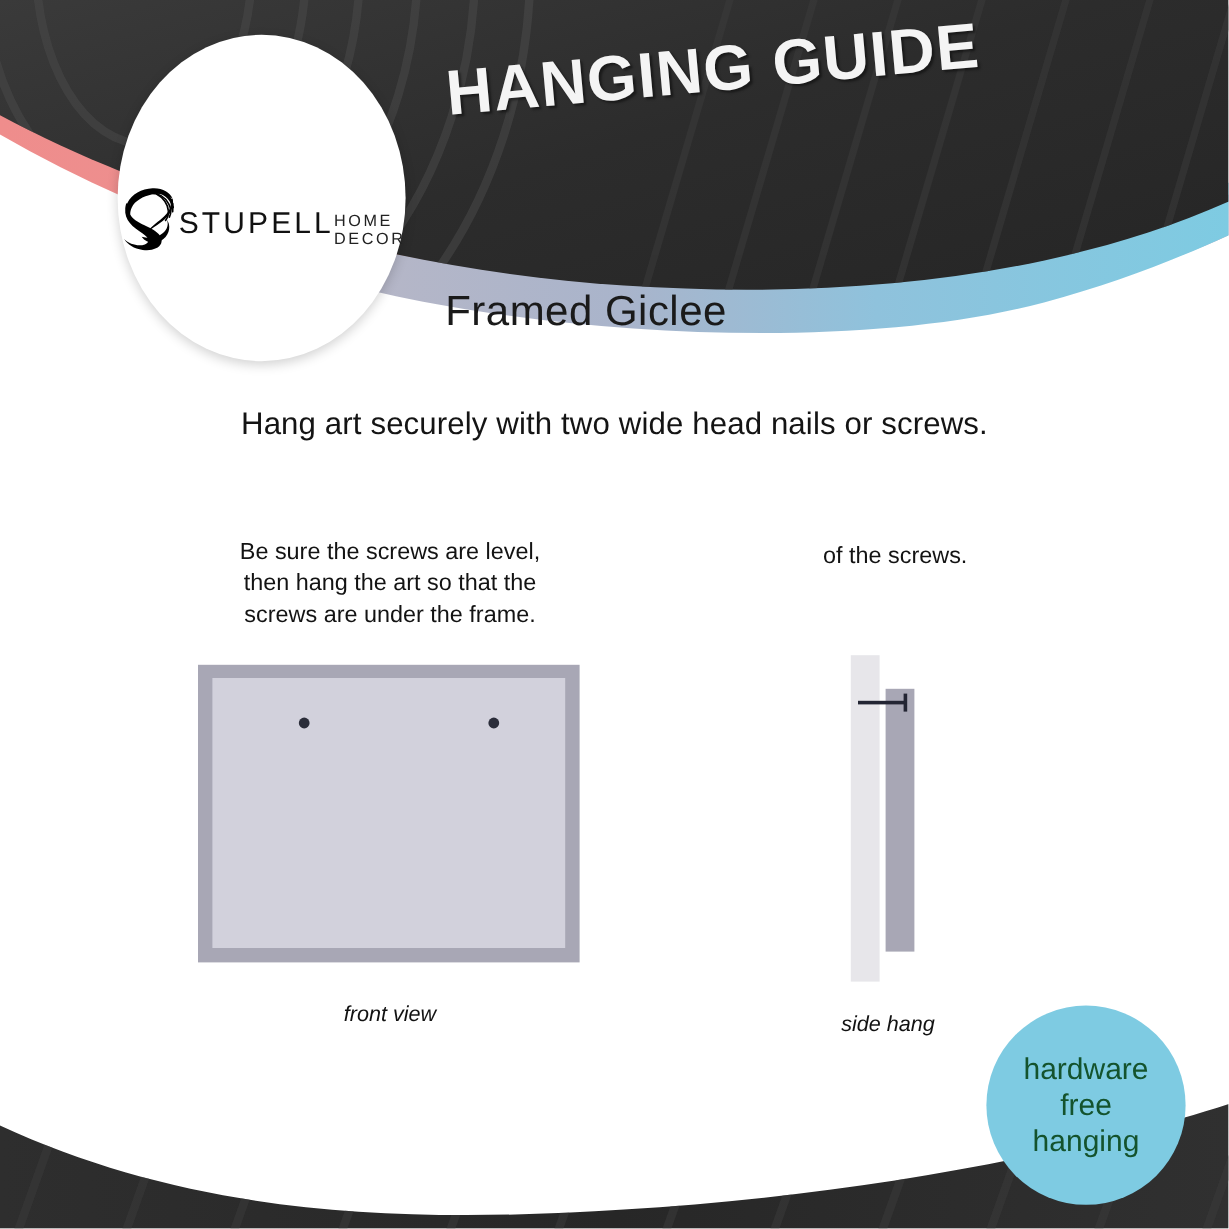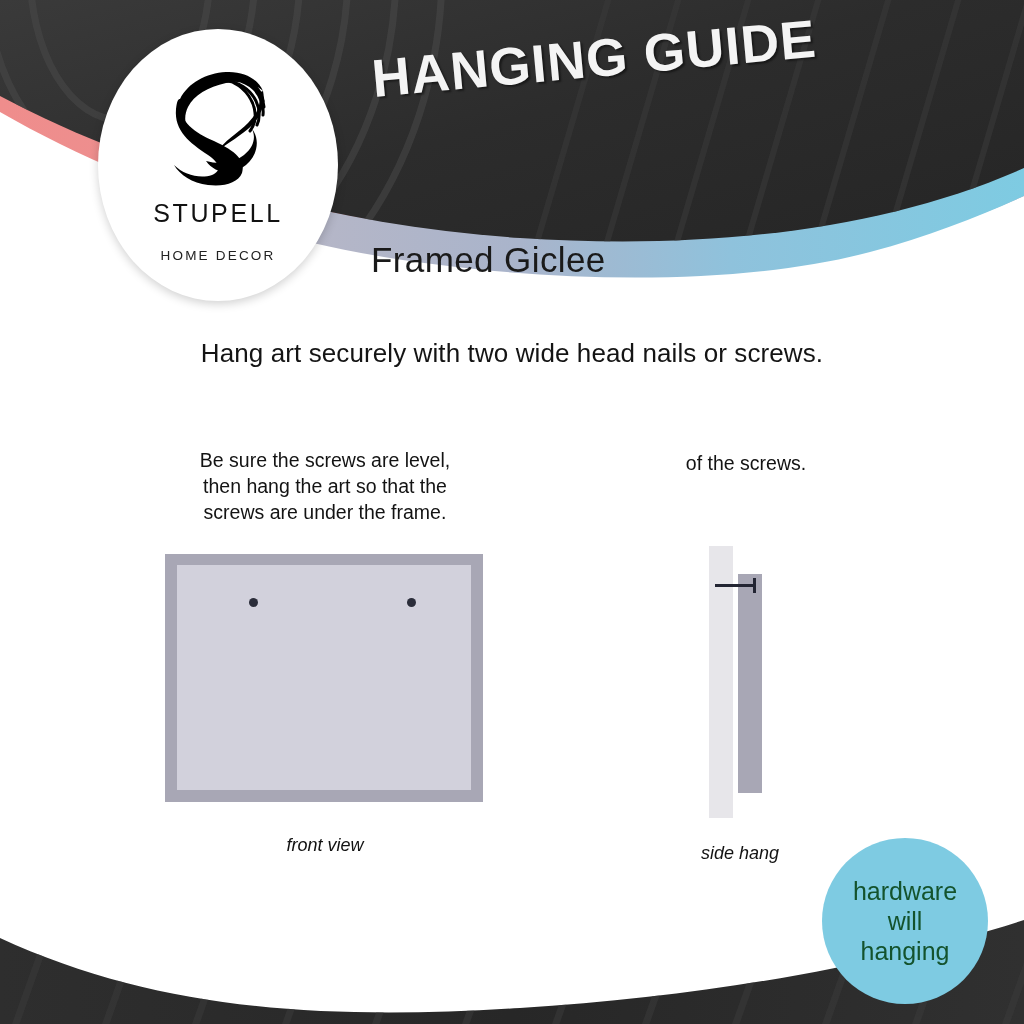--- a/index.html
+++ b/index.html
@@ -32,21 +32,20 @@
   #logo-badge {
     position: absolute;
     left: 98px;
     top: 29px;
     width: 240px;
     height: 272px;
     border-radius: 50%;
     background: #ffffff;
     box-shadow: 0 3px 10px rgba(0,0,0,0.18);
     display: flex;
-    flex-direction: column;
     align-items: center;
     justify-content: flex-start;
     padding-top: 32px;
     box-sizing: border-box;
   }
   #logo-mark {
     width: 112px;
     height: 128px;
     display: block;
   }
@@ -364,17 +363,17 @@
   <div id="side-view">
     <div id="side-wall"></div>
     <div id="side-frame"></div>
     <div id="nail"></div>
     <div id="nail-head"></div>
   </div>
   <div class="view-label" id="label-side">side hang</div>
 
   <div id="hardware-badge">
     <div>hardware</div>
-    <div>will</div>
+    <div>free</div>
     <div>hanging</div>
   </div>
 
 </div>
 
 </body></html>

